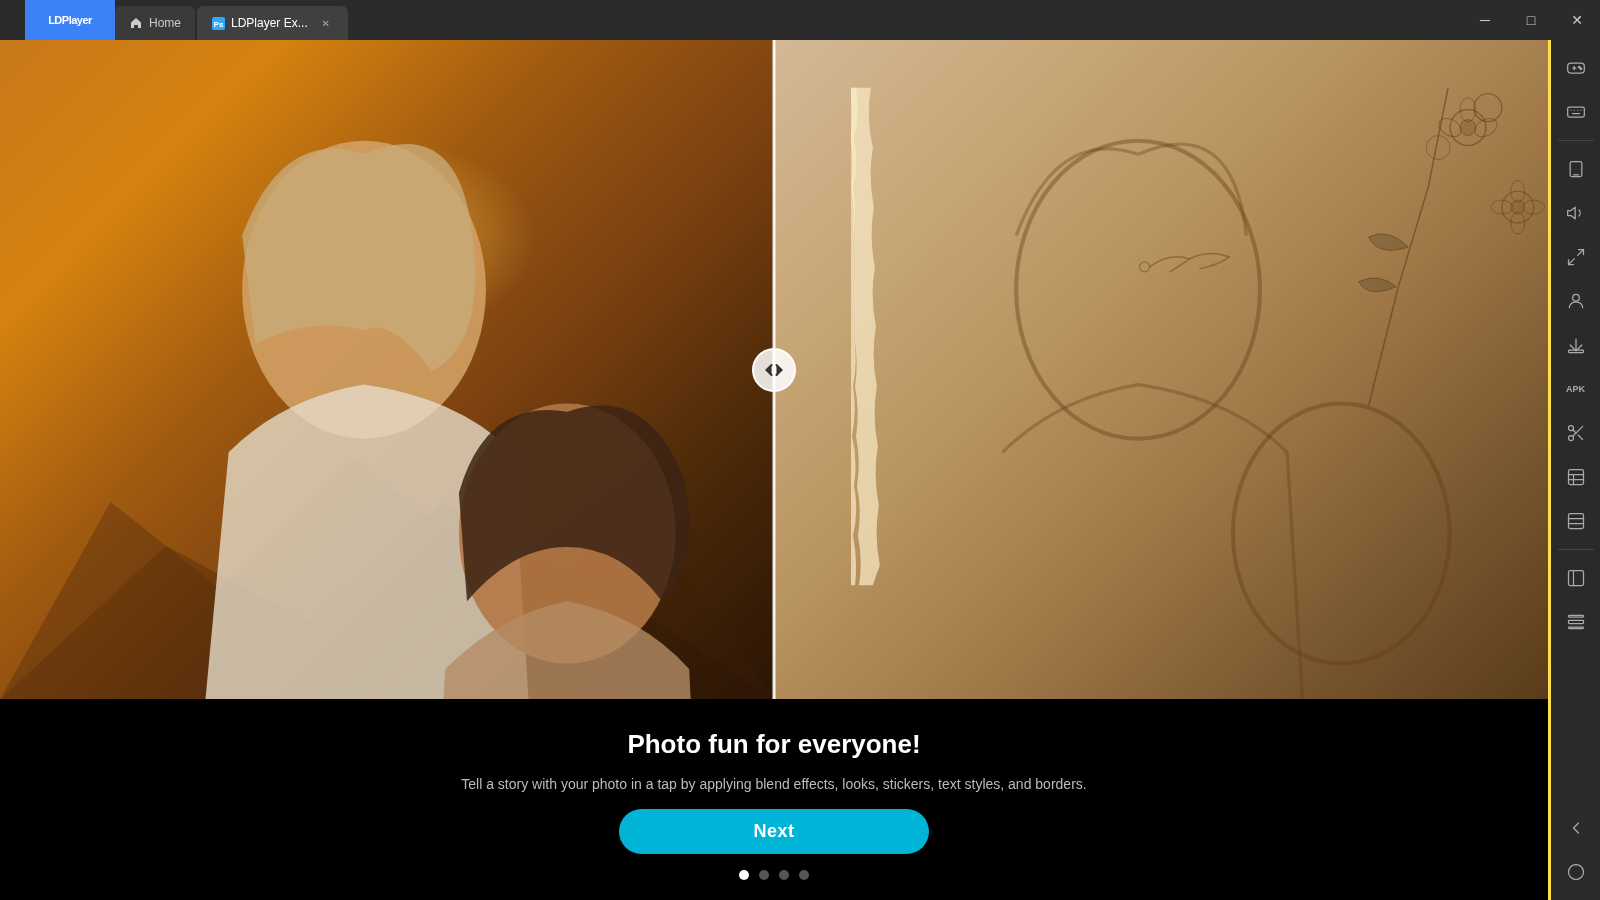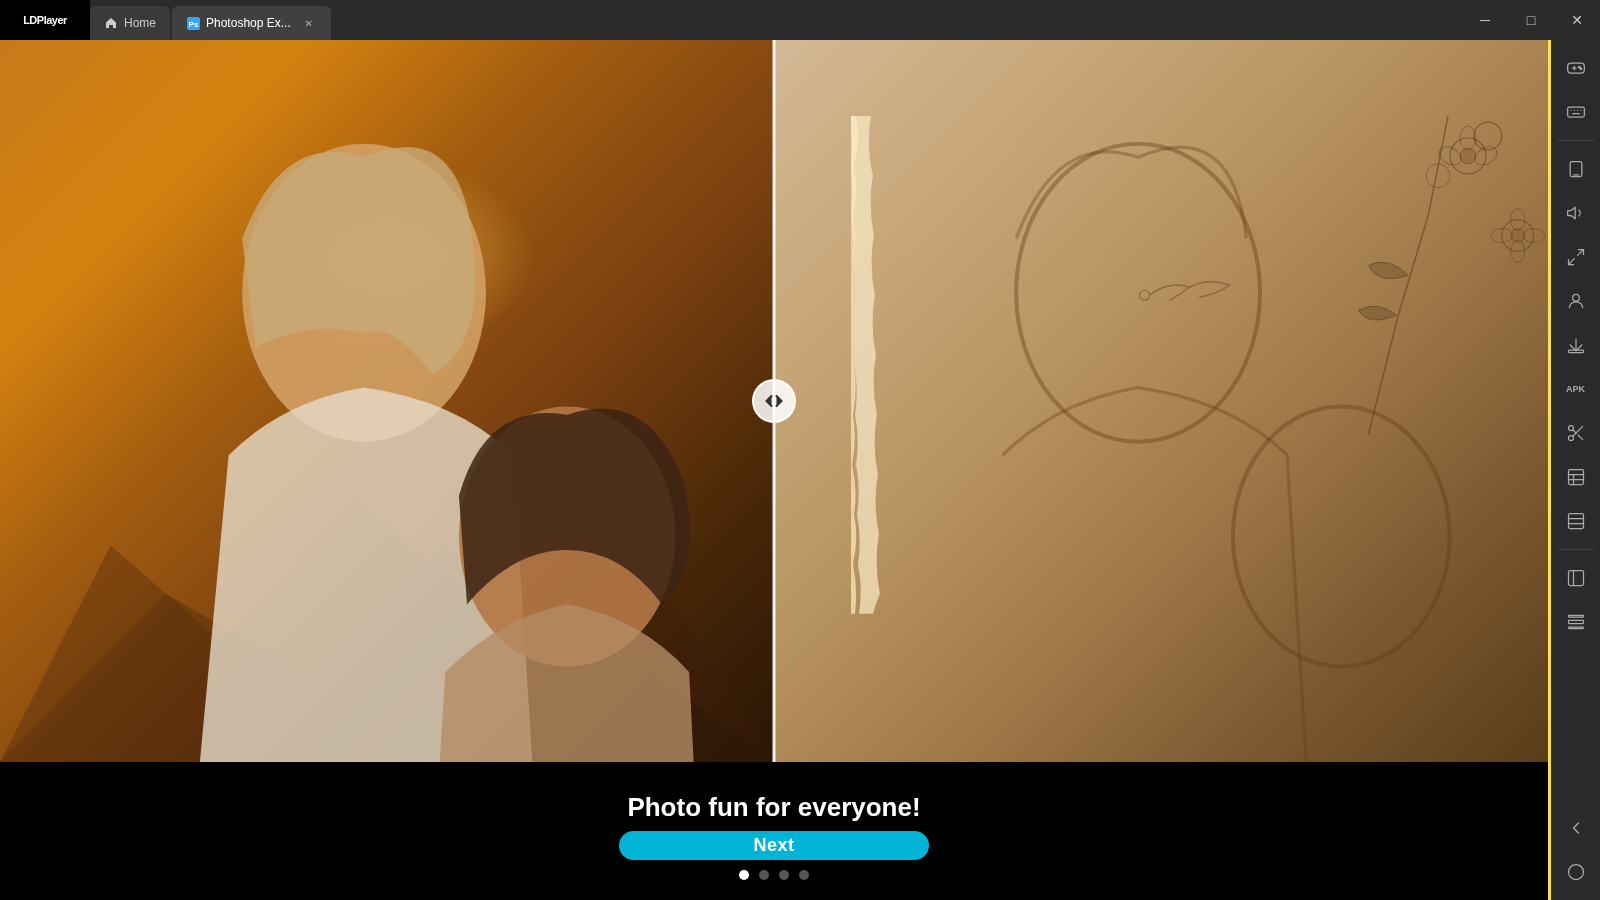--- a/index.html
+++ b/index.html
@@ -21,22 +21,23 @@
       align-items: center;
       flex-shrink: 0;
       user-select: none;
     }
     .title-bar-logo {
       width: 90px;
       display: flex;
       align-items: center;
       justify-content: center;
       height: 100%;
-      background: #000000;
+      background: #3b82f6;
       gap: 4px;
+      margin-left: 25px;
     }
     .title-bar-logo span {
       color: white;
       font-weight: bold;
       font-size: 12px;
     }
     .title-bar-tabs {
       display: flex;
       height: 100%;
       align-items: flex-end;
@@ -193,21 +194,21 @@
       fill: #333;
     }
 
     
     .bottom-panel {
       background: #000;
       padding: 30px 20px 20px;
       display: flex;
       flex-direction: column;
       align-items: center;
-      gap: 8px;
+      gap: 14px;
       flex-shrink: 0;
     }
 
     .headline {
       color: white;
       font-size: 26px;
       font-weight: 700;
       text-align: center;
     }
 
@@ -217,21 +218,21 @@
       text-align: center;
       max-width: 700px;
       line-height: 1.5;
     }
 
     .next-btn {
       background: #00b4d8;
       color: white;
       border: none;
       border-radius: 30px;
-      padding: 4px 0;
+      padding: 12px 0;
       width: 310px;
       font-size: 18px;
       font-weight: 600;
       cursor: pointer;
       letter-spacing: 0.5px;
     }
 
     .dots-row {
       display: flex;
       gap: 10px;
@@ -347,21 +348,21 @@
       <span>Home</span>
     </div>
 
     <div class="tab active">
       <div class="tab-icon">
         <svg width="13" height="13" viewBox="0 0 13 13" fill="none">
           <rect width="13" height="13" rx="2" fill="#31A8FF"></rect>
           <text x="6.5" y="10" text-anchor="middle" fill="white" font-size="8" font-weight="bold">Ps</text>
         </svg>
       </div>
-      <span>Photoshop Ex...</span>
+      <span>LDPlayer Ex...</span>
       <div class="tab-close">✕</div>
     </div>
   </div>
   <div class="title-bar-spacer"></div>
   <div class="title-bar-controls">
     <div class="win-btn">─</div>
     <div class="win-btn">□</div>
     <div class="win-btn close">✕</div>
   </div>
 </div>
@@ -447,20 +448,21 @@
         <svg viewBox="0 0 24 24" fill="none" stroke="#333" stroke-width="2.5" stroke-linecap="round">
           <polyline points="9,18 3,12 9,6"></polyline>
           <polyline points="15,6 21,12 15,18"></polyline>
         </svg>
       </div>
 
     </div>
 
     <div class="bottom-panel">
       <div class="headline">Photo fun for everyone!</div>
+      <div class="subtext">Tell a story with your photo in a tap by applying blend effects, looks, stickers, text styles, and borders.</div>
       <button class="next-btn">Next</button>
       <div class="dots-row">
         <div class="dot active"></div>
         <div class="dot"></div>
         <div class="dot"></div>
         <div class="dot"></div>
       </div>
     </div>
 
   </div>

